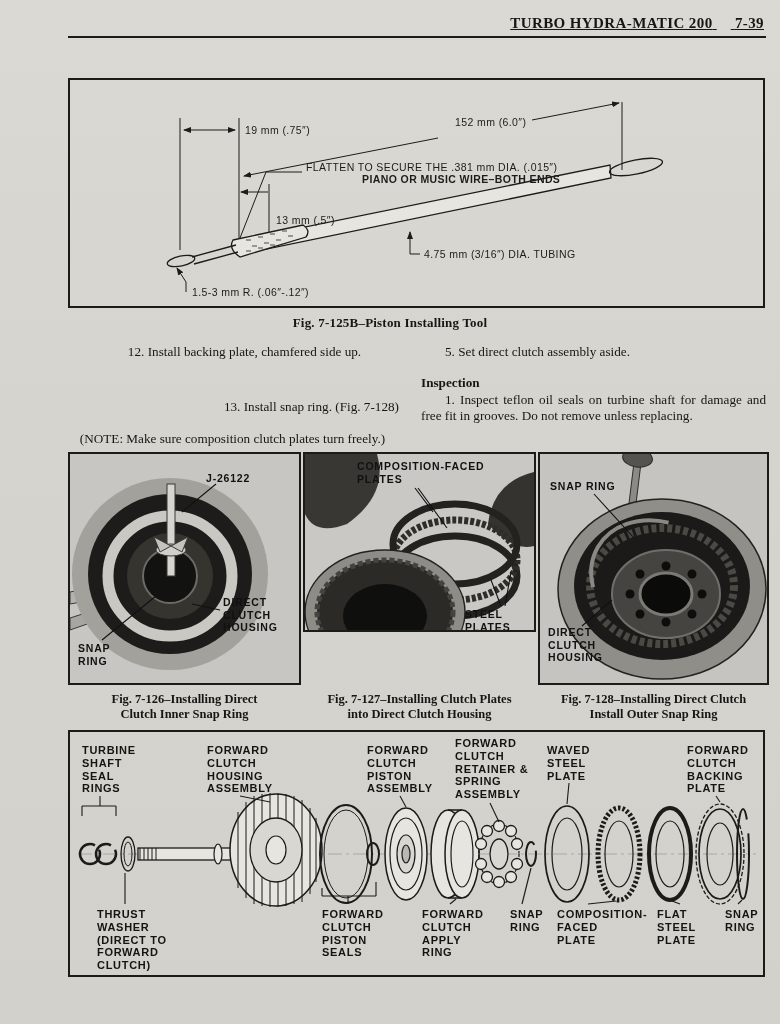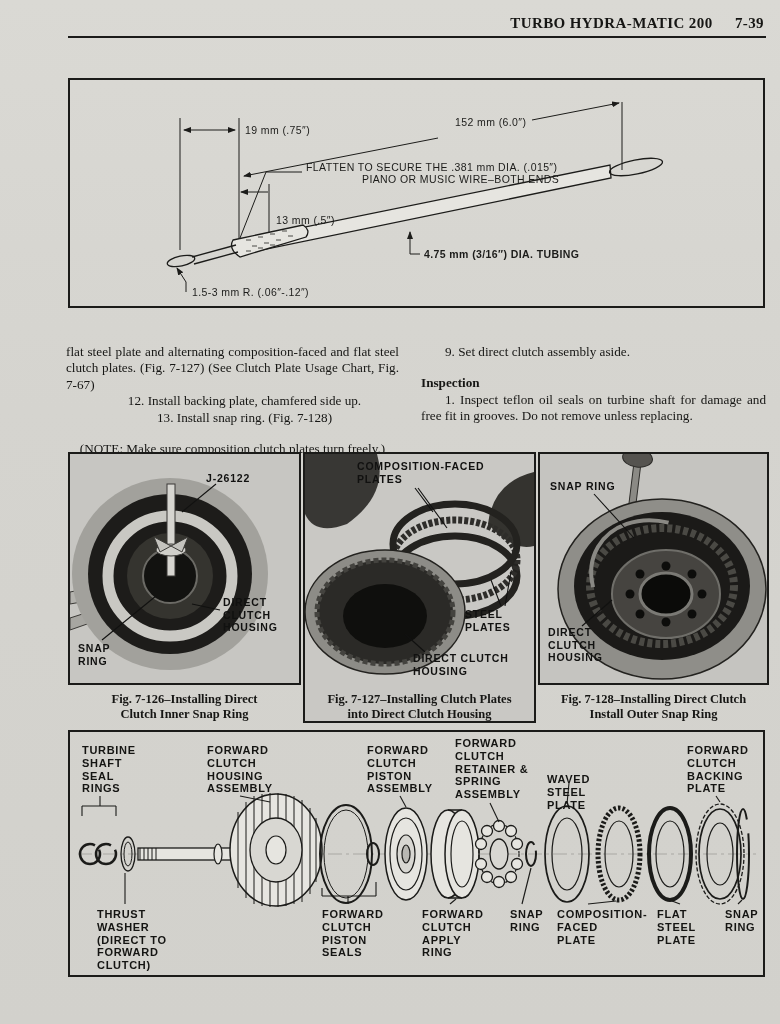--- a/index.html
+++ b/index.html
@@ -1,19 +1,19 @@
 <!DOCTYPE html>
 <html><head>
 <meta charset="utf-8">
 <style>
   html,body{margin:0;padding:0;background:#8a8a88;}
   .page{position:relative;width:780px;height:1024px;margin:0 auto;overflow:hidden;
         background:linear-gradient(180deg,#dad9d4 0%,#d5d4cf 40%,#d2d1cc 100%);
         font-family:"Liberation Serif",serif;color:#161614;}
-  .abs{position:absolute;}
+  .abs{position:absolute;text-decoration:underline;}
   .box{position:absolute;border:2px solid #1b1b19;box-sizing:border-box;}
   .rule{position:absolute;background:#1b1b19;}
   .hdr{font:bold 15px "Liberation Serif",serif;letter-spacing:.4px;white-space:nowrap;}
   .cap{position:absolute;font:bold 13px/16px "Liberation Serif",serif;text-align:center;letter-spacing:.2px;}
   .pcap{position:absolute;font:bold 12.5px/15px "Liberation Serif",serif;text-align:center;}
   .bodycol{position:absolute;font:13.2px/16.4px "Liberation Serif",serif;text-align:justify;}
   .bodycol p{margin:0;}
   .ind{text-indent:24px;}
   .bhead{font-weight:bold;margin-top:15px !important;text-align:left;}
   .dim{position:absolute;font:10.5px/12px "Liberation Sans",sans-serif;letter-spacing:.4px;white-space:pre-line;color:#1c1c1a;}
@@ -77,34 +77,34 @@
         </g>
 
         <path d="M166,165 L122,177" fill="none"></path>
         <path d="M168,172 L124,184" fill="none"></path>
         <ellipse cx="111" cy="181" rx="14" ry="5" fill="none" transform="rotate(-12 111 181)"></ellipse>
       </g>
     </svg>
     <div class="dim" style="left:175px;top:44px;">19 mm (.75″)</div>
     <div class="dim" style="left:385px;top:36px;">152 mm (6.0″)</div>
     <div class="dim" style="left:236px;top:81px;">FLATTEN TO SECURE THE .381 mm DIA. (.015″)</div>
-    <div class="dim" style="left:292px;top:93px;">PIANO OR MUSIC WIRE–BOTH ENDS</div>
+    <div class="dim" style="left:292px;top:93px;font-weight:bold;">PIANO OR MUSIC WIRE–BOTH ENDS</div>
     <div class="dim" style="left:206px;top:106px;margin-top:28px;">13 mm (.5″)</div>
-    <div class="dim" style="left:354px;top:168px;font-weight:bold;">4.75 mm (3/16″) DIA. TUBING</div>
+    <div class="dim" style="left:354px;top:168px;">4.75 mm (3/16″) DIA. TUBING</div>
     <div class="dim" style="left:122px;top:206px;text-align:center;">1.5-3 mm R. (.06″-.12″)</div>
   </div>
+  <div class="cap" style="left:0;top:315px;width:780px;">Fig. 7-125B–Piston Installing Tool</div>
 
   <div class="bodycol" style="left:66px;top:344px;width:333px;">
-    <p>flat steel plate and alternating composition-faced and flat steel clutch plates. (Fig. 7-127) (See Clutch Plate Usage Chart, Fig. 7-67)</p>
     <p class="ind" style="text-align:center;">12. Install backing plate, chamfered side up.</p>
-    <p class="ind" style="text-align:center;">13. Install snap ring. (Fig. 7-128)</p>
+    <p class="ind" style="text-align:right;margin-top:39px;">13. Install snap ring. (Fig. 7-128)</p>
     <p style="margin-top:15px;text-align:center;">(NOTE:  Make sure composition clutch plates turn freely.)</p>
   </div>
   <div class="bodycol" style="left:421px;top:344px;width:345px;">
-    <p class="ind" style="text-align:left;">9. Set direct clutch assembly aside.</p>
+    <p class="ind" style="text-align:left;">5. Set direct clutch assembly aside.</p>
     <p class="bhead">Inspection</p>
     <p class="ind">1. Inspect teflon oil seals on turbine shaft for damage and free fit in grooves. Do not remove unless replacing.</p>
   </div>
 
   <div class="box photo" style="left:68px;top:452px;width:233px;height:233px;background:#c7c6c2;">
     <svg width="229" height="229" viewBox="0 0 229 229">
       <polygon points="0,138 62,126 96,128 96,136 62,139 0,150" fill="#b4b3ae" stroke="#3a3936" stroke-width="1"></polygon>
       <polygon points="0,164 56,146 94,141 96,150 60,155 0,176" fill="#a7a6a1" stroke="#3a3936" stroke-width="1"></polygon>
       <ellipse cx="100" cy="120" rx="98" ry="96" fill="#a2a19c"></ellipse>
       <ellipse cx="100" cy="120" rx="82" ry="80" fill="#1d1c1a"></ellipse>
@@ -121,21 +121,21 @@
       </g>
     </svg>
     <div class="plabel" style="left:136px;top:18px;">J-26122</div>
     <div class="plabel" style="left:153px;top:142px;">DIRECT
 CLUTCH
 HOUSING</div>
     <div class="plabel" style="left:8px;top:188px;">SNAP
 RING</div>
   </div>
 
-  <div class="box photo" style="left:303px;top:452px;width:233px;height:271px;background:#c9c8c4;padding-left:25px;">
+  <div class="box photo" style="left:303px;top:452px;width:233px;height:180px;background:#c9c8c4;padding-left:25px;">
     <svg width="229" height="229" viewBox="0 0 229 229">
       <path d="M0,0 H72 Q84,40 42,70 Q10,82 0,60 Z" fill="#383734"></path>
       <path d="M229,18 Q188,28 183,70 Q208,98 229,92 Z" fill="#34332f"></path>
       <ellipse cx="150" cy="122" rx="62" ry="40" fill="none" stroke="#23221f" stroke-width="7"></ellipse>
       <ellipse cx="150" cy="106" rx="62" ry="40" fill="none" stroke="#2e2d2a" stroke-width="7" stroke-dasharray="4 2"></ellipse>
       <ellipse cx="150" cy="90" rx="62" ry="40" fill="none" stroke="#23221f" stroke-width="7"></ellipse>
       <ellipse cx="80" cy="158" rx="80" ry="62" fill="#8d8c87" stroke="#23221f" stroke-width="1.5"></ellipse>
       <ellipse cx="80" cy="158" rx="68" ry="52" fill="#2b2a27" stroke="#44433f" stroke-width="5" stroke-dasharray="5 3"></ellipse>
       <ellipse cx="80" cy="162" rx="42" ry="32" fill="#0f0f0d"></ellipse>
       <g stroke="#111110" stroke-width="1.1">
@@ -297,21 +297,21 @@
 ASSEMBLY</div>
     <div class="dlabel" style="left:297px;top:12px;">FORWARD
 CLUTCH
 PISTON
 ASSEMBLY</div>
     <div class="dlabel" style="left:385px;top:5px;">FORWARD
 CLUTCH
 RETAINER &amp;
 SPRING
 ASSEMBLY</div>
-    <div class="dlabel" style="left:477px;top:12px;margin-top:29px;">WAVED
+    <div class="dlabel" style="left:477px;top:12px;">WAVED
 STEEL
 PLATE</div>
     <div class="dlabel" style="left:617px;top:12px;">FORWARD
 CLUTCH
 BACKING
 PLATE</div>
     <div class="dlabel" style="left:27px;top:176px;">THRUST
 WASHER
 (DIRECT TO
 FORWARD

